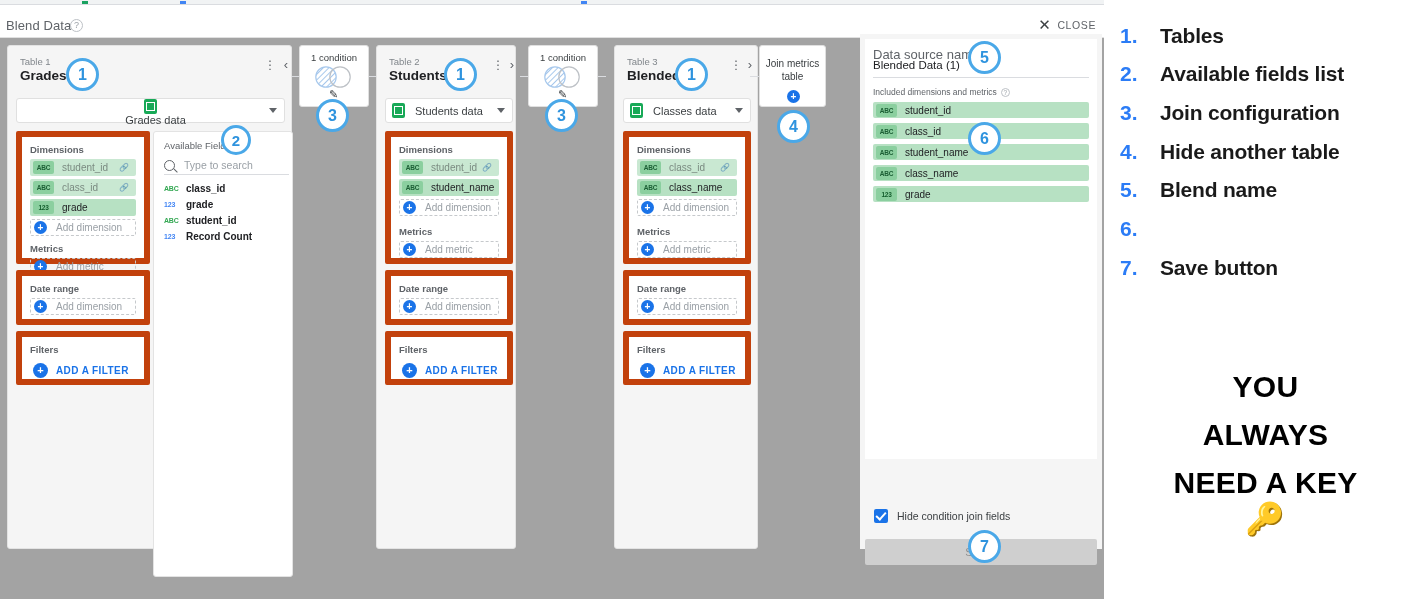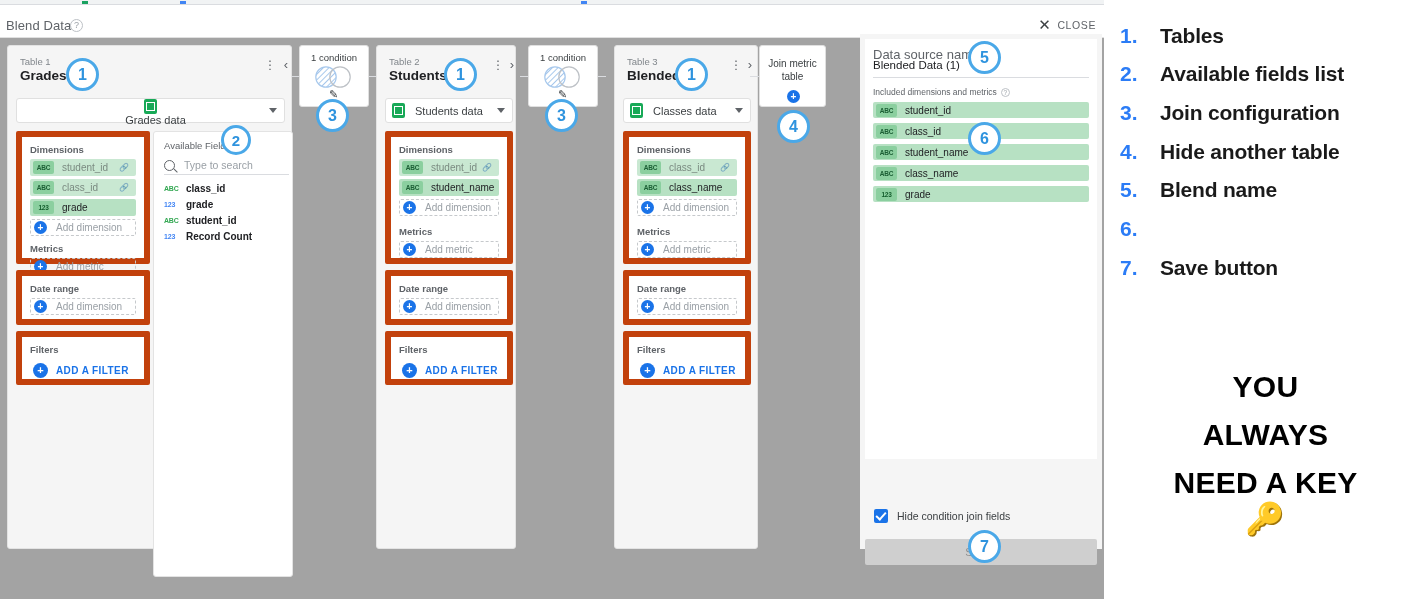--- a/index.html
+++ b/index.html
@@ -370,21 +370,21 @@
       <div class="addfilter">
         <span class="plus">+</span>
         <span class="addfilter-txt">ADD A FILTER</span>
       </div>
     </div>
   </div>
 
   <div class="connector" style="left:750px; top:76px; width:10px;"></div>
   <div class="jat" style="left:759px; top:45px;">
     <div class="jat-txt">
-      <span>Join metric</span><br>
+      <span>Join metrics</span><br>
       <span>table</span>
     </div>
     <div class="jat-plus">+</div>
   </div>
 
   <div class="rpanel">
     <div class="rp-inner">
       <div class="dsn-lbl">Data source name</div>
       <div class="dsn-val">Blended Data (1)</div>
       <div class="dsn-ul"></div>

